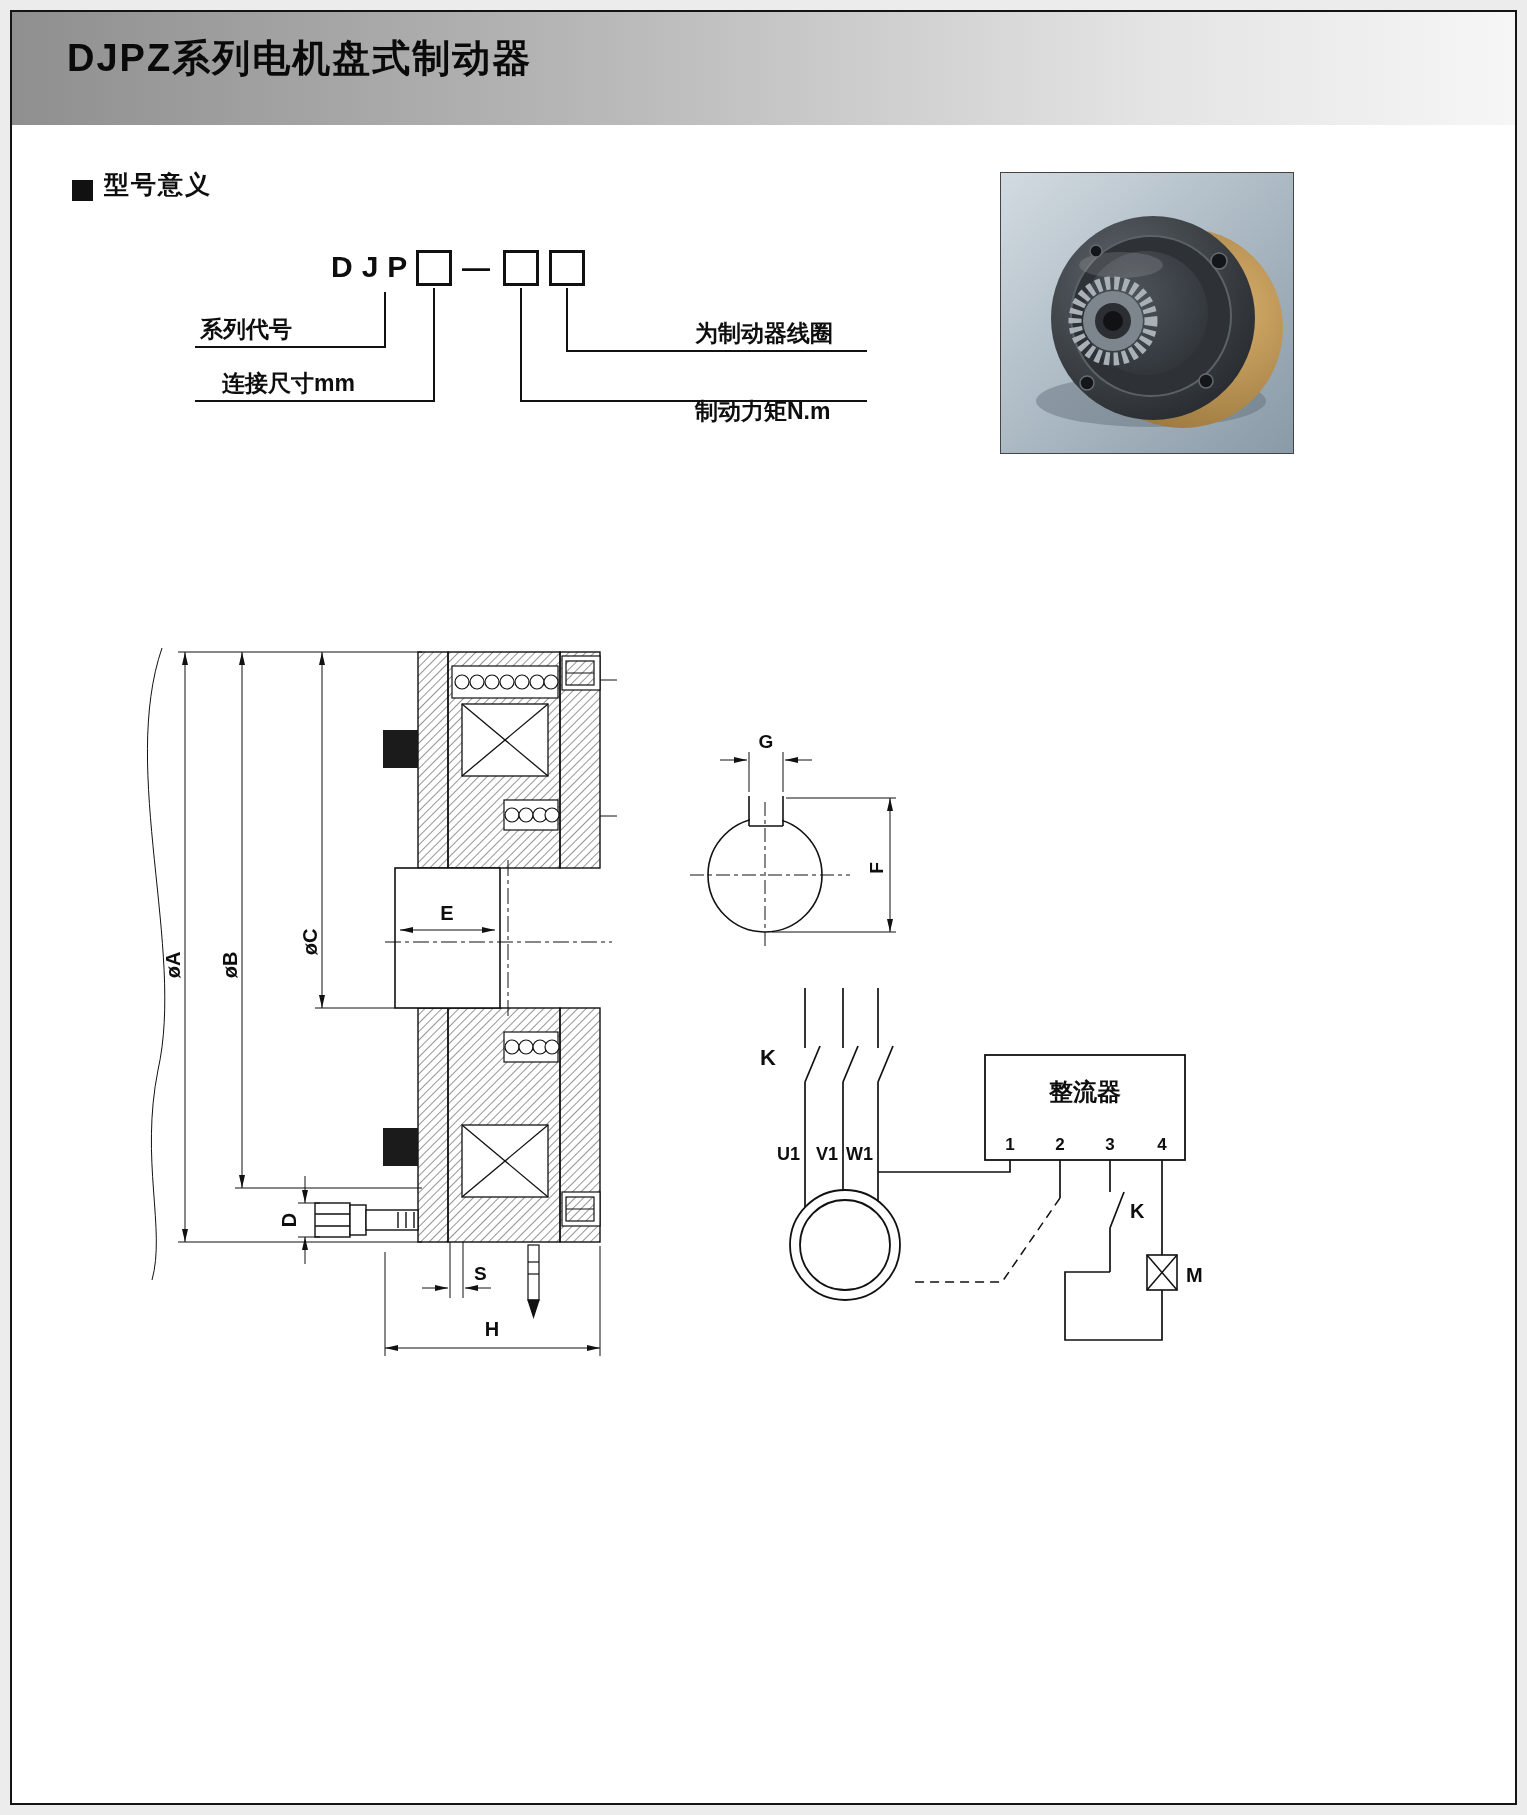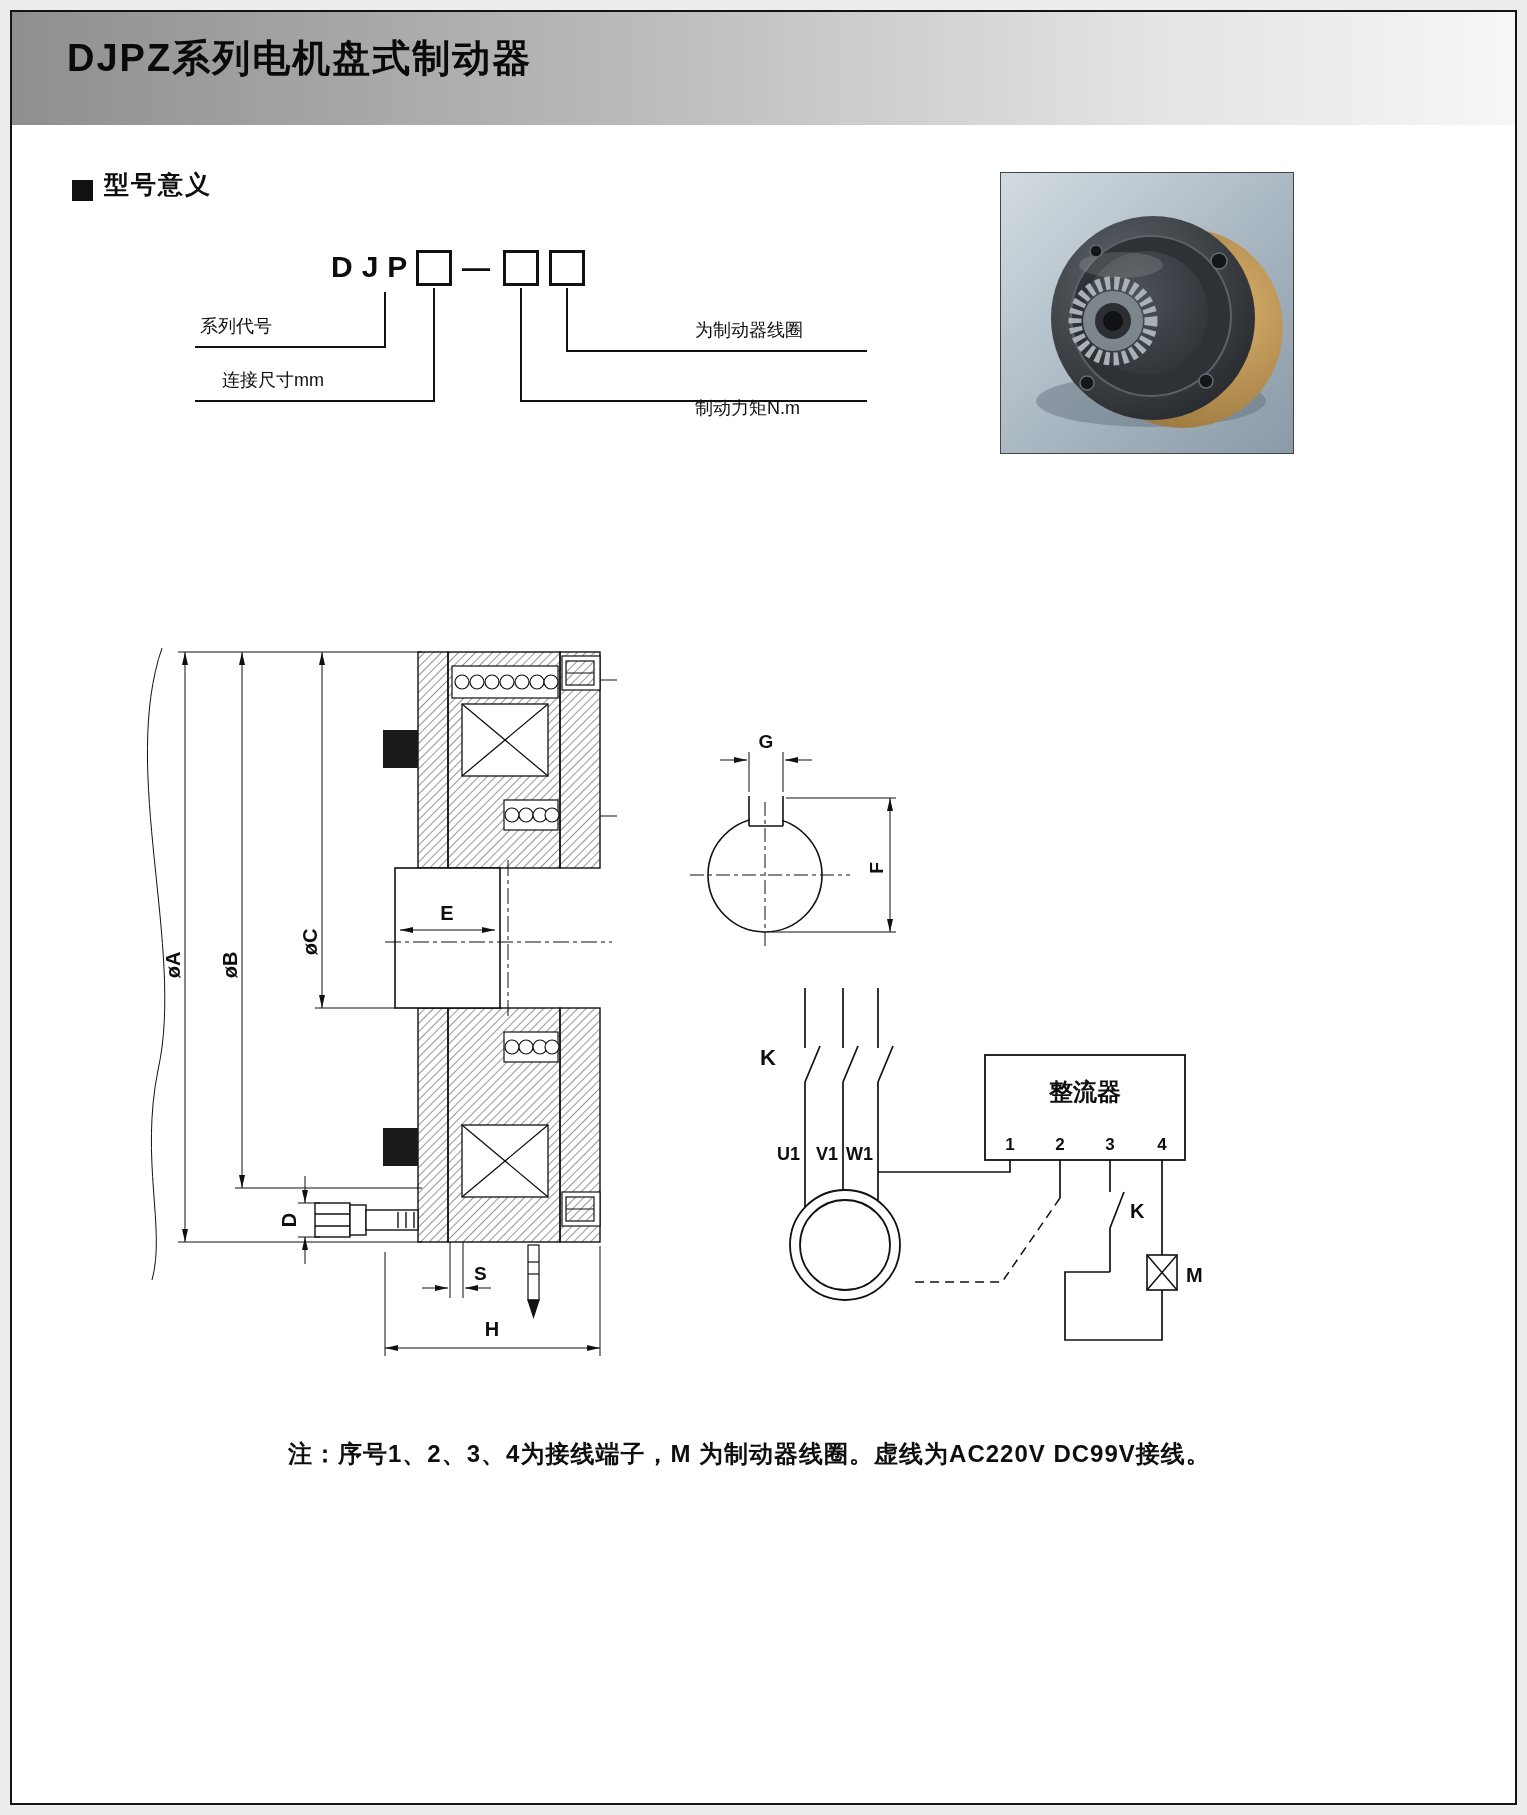--- a/index.html
+++ b/index.html
@@ -26,21 +26,21 @@
     position:absolute;left:72px;top:168px;display:flex;align-items:flex-end;gap:11px;
   }
   .bullet-square{width:21px;height:21px;background:#111;}
   .section-heading .txt{font-size:25px;font-weight:bold;letter-spacing:2px;}
   .model-code{
     position:absolute;left:295px;top:250px;font-size:30px;font-weight:bold;letter-spacing:9px;white-space:nowrap;margin-left:36px;
   }
   .model-box{position:absolute;width:36px;height:36px;border:3px solid #111;box-sizing:border-box;background:#fff;}
   .model-dash{position:absolute;font-size:28px;font-weight:bold;}
   .cline{position:absolute;background:#111;}
-  .lbl{position:absolute;font-size:18px;font-weight:normal;white-space:nowrap;}
+  .lbl{position:absolute;font-size:23px;font-weight:bold;white-space:nowrap;}
   .note-text{
     position:absolute;left:288px;top:1438px;font-size:24px;font-weight:bold;letter-spacing:1px;white-space:nowrap;
   }
   .photo-box{
     position:absolute;left:1000px;top:172px;width:292px;height:280px;
     border:1px solid #444;overflow:hidden;background:#aebcc6;
   }
   svg text{fill:#0e0e0e;font-family:"Liberation Sans","DejaVu Sans",sans-serif;font-weight:600;}
   svg .thin{stroke:#111;stroke-width:1;fill:none;}
   svg .med{stroke:#111;stroke-width:1.5;fill:none;}
@@ -330,15 +330,14 @@
       <polyline points="370,302 325,302 325,370 422,370 422,320"></polyline>
       <line x1="422" y1="285" x2="422" y2="190"></line>
     </g>
     <text x="390" y="248" font-size="20">K</text>
     <rect x="407" y="285" width="30" height="35" fill="#fff" stroke="#111" stroke-width="1.6"></rect>
     <line x1="407" y1="285" x2="437" y2="320" class="med"></line>
     <line x1="437" y1="285" x2="407" y2="320" class="med"></line>
     <text x="446" y="312" font-size="20">M</text>
   </svg>
 
-  <div class="note-text">注：序号1、2、3、4为接线端子，M 为制动器线圈。虚线为AC220V  DC99V接线。</div>
 
 </div>
 
 </body></html>

